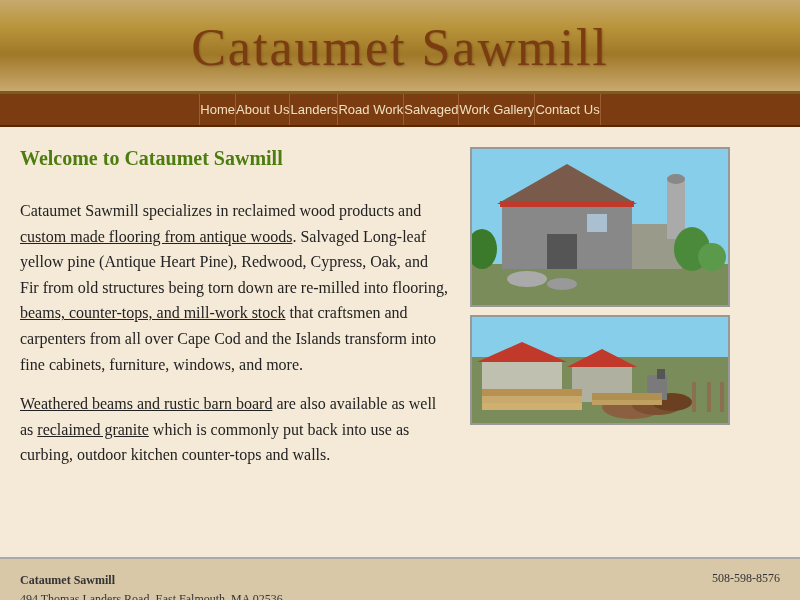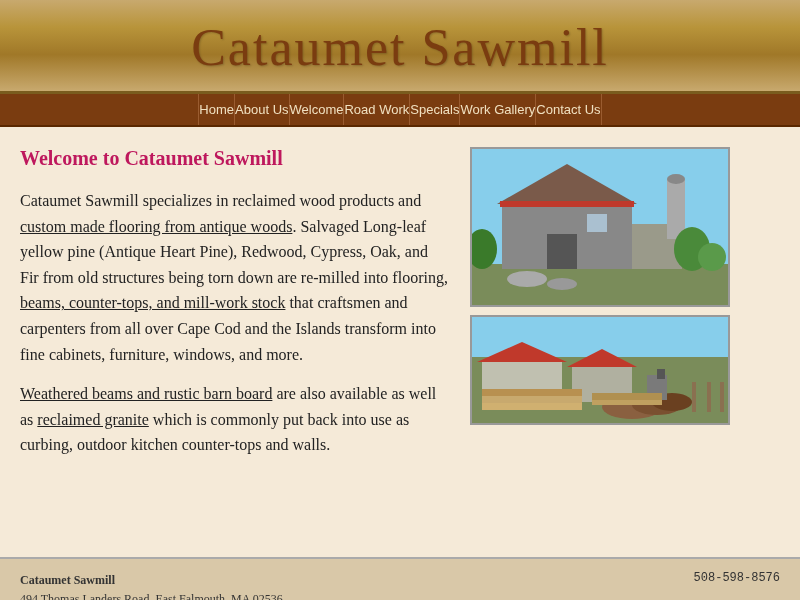--- a/index.html
+++ b/index.html
@@ -58,22 +58,22 @@
     }
 
     #left-content {
       flex: 1;
       max-width: 430px;
     }
 
     #left-content h2 {
       font-size: 20px;
       font-weight: bold;
-      margin-bottom: 18px;
-      color: #be185d;
+      margin-bottom: 28px;
+      color: #4d7c0f;
     }
 
     #left-content p {
       line-height: 1.6;
       margin-bottom: 14px;
       color: #222;
       font-size: 16px;
     }
 
     .underline-link {
@@ -118,40 +118,39 @@
       justify-content: space-between;
       align-items: flex-start;
       font-size: 12px;
       color: #333;
     }
     #footer .footer-left p {
       line-height: 1.6;
     }
     #footer .footer-right {
       text-align: center;
-      font-family: Liberation Mono, monospace;
     }
     .footer-link {
       color: #0066cc;
       text-decoration: none;
     }
   </style>
 </head>
 <body>
 
 <div id="header">
   <h1>Cataumet Sawmill</h1>
 </div>
 
 <nav id="navbar">
 <div class="nav-item">Home</div>
     <div class="nav-item">About Us</div>
-    <div class="nav-item">Welcome</div>
+    <div class="nav-item">Landers</div>
     <div class="nav-item">Road Work</div>
-    <div class="nav-item">Specials</div>
+    <div class="nav-item">Salvaged</div>
     <div class="nav-item">Work Gallery</div>
     <div class="nav-item">Contact Us</div>
   </nav>
 
 <div id="main">
   <div id="left-content">
     <h2>Welcome to Cataumet Sawmill</h2>
 
     <p>
       <span>Cataumet Sawmill specializes in reclaimed wood products and </span><span class="underline-link">custom made flooring from antique woods</span><span>. Salvaged Long-leaf yellow pine (Antique Heart Pine), Redwood, Cypress, Oak, and Fir from old structures being torn down are re-milled into flooring, </span><span class="underline-link">beams, counter-tops, and mill-work stock</span><span> that craftsmen and carpenters from all over Cape Cod and the Islands transform into fine cabinets, furniture, windows, and more.</span>

